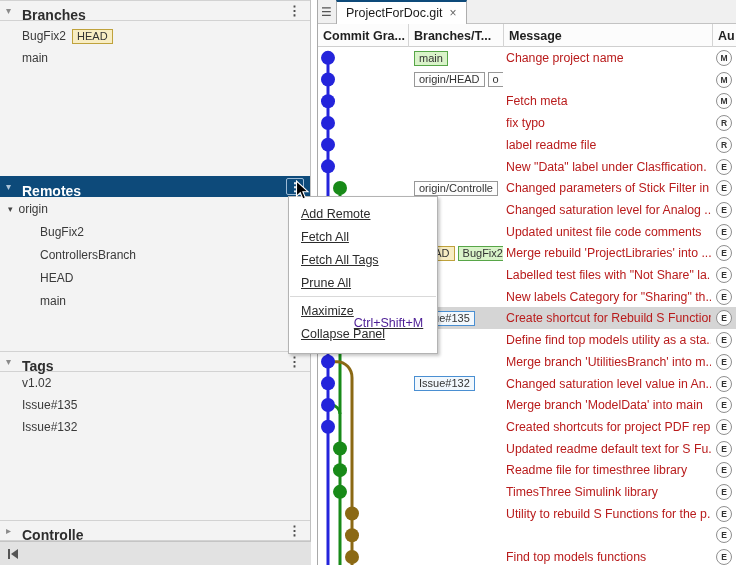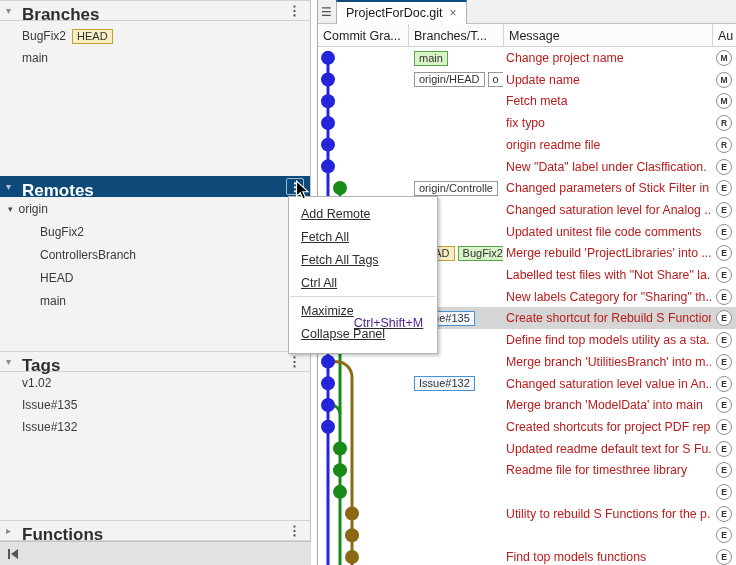--- a/index.html
+++ b/index.html
@@ -7,21 +7,21 @@
     font-family:"Liberation Sans", sans-serif; background:#fff; }
   #stage { position:relative; width:736px; height:565px; background:#fff; }
 
   
   #left-panel { position:absolute; left:0; top:0; width:311px; height:565px;
     background:#f3f3f3; border-right:1px solid #c0c0c0; }
   .acc-header { position:absolute; left:0; width:100%; height:21px;
     display:flex; align-items:center; padding:0 6px; background:#f3f3f3;
     border-top:1px solid #d2d2d2; border-bottom:1px solid #d2d2d2; }
   .acc-header .tri { width:14px; font-size:10px; color:#8a8a8a; flex:0 0 14px; }
-  .acc-header .acc-title { font-size:17px; font-weight:bold; color:#2e2e2e; flex:1; padding-left:2px;margin-top:8px; }
+  .acc-header .acc-title { font-size:14px; font-weight:bold; color:#2e2e2e; flex:1; padding-left:2px;margin-top:8px; }
   .acc-header .kebab { font-size:13px; font-weight:bold; color:#4d4d4d; padding:0 3px; line-height:12px; }
   .acc-header.selected { background:#0d4a7a; border-color:#0d4a7a; }
   .acc-header.selected .acc-title { color:#fff; }
   .acc-header.selected .tri { color:#aec4d8; }
   .kebab-btn { width:18px; height:17px; border:1px solid #9dbbd6; border-radius:2px;
     color:#fff; font-size:12px; font-weight:bold; display:flex; align-items:center;
     justify-content:center; line-height:1; }
   .panel-item { position:absolute; font-size:12px; color:#3a3a3a; display:flex;
     align-items:center; gap:6px; height:18px; }
   .badge { display:inline-block; font-size:11px; line-height:13px; padding:0 4px;
@@ -42,21 +42,21 @@
   #tab-list-icon { position:absolute; left:3px; top:5px; color:#555; font-size:12px; }
   #doc-tab { position:relative; margin-left:18px; height:24px; background:#fff;
     border:1px solid #aeaeae; border-top:2px solid #0d4a7a; border-bottom:none;
     display:flex; align-items:center; gap:7px; padding:0 9px; z-index:2; top:1px; }
   #doc-tab .tab-title { font-size:12.5px; color:#1a1a1a; }
   #doc-tab .tab-close { font-size:12px; color:#666; }
 
   #grid-header { position:absolute; left:0; top:24px; width:100%; height:23px;
     background:#fcfcfc; border-bottom:1px solid #cfcfcf; }
   .col-head { position:absolute; top:0; height:23px; display:flex; align-items:center;
-    font-size:12.5px; font-weight:normal; color:#1f1f1f; padding-left:5px;
+    font-size:12.5px; font-weight:bold; color:#1f1f1f; padding-left:5px;
     border-right:1px solid #d4d4d4; white-space:nowrap; overflow:hidden; }
 
   #rows { position:absolute; left:0; top:47px; width:100%; height:518px; overflow:hidden; }
   .grid-row { position:absolute; left:0; width:100%; height:22px; }
   .grid-row.selected { background:#d5d5d5; }
   .row-badges { position:absolute; left:96px; top:2px; width:89px; height:18px;
     display:flex; gap:3px; overflow:hidden; align-items:center; }
   .row-msg { position:absolute; left:188px; top:0; width:205px; height:22px;
     font-size:12.3px; color:#b91c1c; display:flex; align-items:center; white-space:nowrap; overflow:hidden; }
   .row-author { position:absolute; left:398px; top:3px; width:16px; height:16px;
@@ -119,21 +119,21 @@
       <span class="kebab">⋮</span>
     </div>
     <div id="tags-body">
         <div class="panel-item" style="left: 22px; top: 374px;">v1.02</div>
         <div class="panel-item" style="left: 22px; top: 396px;">Issue#135</div>
         <div class="panel-item" style="left: 22px; top: 418px;">Issue#132</div>
       </div>
 
     <div class="acc-header" style="top:520px">
       <span class="tri">▸</span>
-      <span class="acc-title">Functions</span>
+      <span class="acc-title">Controlle</span>
       <span class="kebab">⋮</span>
     </div>
 
     <div id="left-bottom-bar">
       <svg width="13" height="12" viewBox="0 0 13 12">
         <rect x="1" y="1" width="2" height="10" fill="#555"></rect>
         <polygon points="11,1 11,11 4,6" fill="#555"></polygon>
       </svg>
     </div>
   </div>
@@ -161,36 +161,35 @@
             <span class="badge green">main</span>
           </div>
           <div class="row-msg">Change project name</div>
           <div class="row-author">M</div>
         </div>
         <div class="grid-row" style="top: 21.7px; height: 21.7px;">
           <div class="row-badges">
             <span class="badge grey">origin/HEAD</span>
             <span class="badge grey">o</span>
           </div>
-          <div class="row-msg">Update name</div>
           <div class="row-author">M</div>
         </div>
         <div class="grid-row" style="top: 43.4px; height: 21.7px;">
           <div class="row-badges"></div>
           <div class="row-msg">Fetch meta</div>
           <div class="row-author">M</div>
         </div>
         <div class="grid-row" style="top: 65.1px; height: 21.7px;">
           <div class="row-badges"></div>
           <div class="row-msg">fix typo</div>
           <div class="row-author">R</div>
         </div>
         <div class="grid-row" style="top: 86.8px; height: 21.7px;">
           <div class="row-badges"></div>
-          <div class="row-msg">origin readme file</div>
+          <div class="row-msg">label readme file</div>
           <div class="row-author">R</div>
         </div>
         <div class="grid-row" style="top: 108.5px; height: 21.7px;">
           <div class="row-badges"></div>
           <div class="row-msg">New "Data" label under Clasffication. ...</div>
           <div class="row-author">E</div>
         </div>
         <div class="grid-row" style="top: 130.2px; height: 21.7px;">
           <div class="row-badges">
             <span class="badge grey">origin/Controlle</span>
@@ -265,20 +264,21 @@
           <div class="row-msg">Updated readme default text for S Fu...</div>
           <div class="row-author">E</div>
         </div>
         <div class="grid-row" style="top: 412.3px; height: 21.7px;">
           <div class="row-badges"></div>
           <div class="row-msg">Readme file for timesthree library</div>
           <div class="row-author">E</div>
         </div>
         <div class="grid-row" style="top: 434px; height: 21.7px;">
           <div class="row-badges"></div>
+          <div class="row-msg">TimesThree Simulink library</div>
           <div class="row-author">E</div>
         </div>
         <div class="grid-row" style="top: 455.7px; height: 21.7px;">
           <div class="row-badges"></div>
           <div class="row-msg">Utility to rebuild S Functions for the p...</div>
           <div class="row-author">E</div>
         </div>
         <div class="grid-row" style="top: 477.4px; height: 21.7px;">
           <div class="row-badges"></div>
           <div class="row-author">E</div>
@@ -318,21 +318,21 @@
       <div class="menu-item">
         <span>Add Remote</span>
       </div>
       <div class="menu-item">
         <span>Fetch All</span>
       </div>
       <div class="menu-item">
         <span>Fetch All Tags</span>
       </div>
       <div class="menu-item">
-        <span>Ctrl All</span>
+        <span>Prune All</span>
       </div>
       <div class="menu-sep"></div>
       <div class="menu-item">
         <span>Maximize</span>
         <span class="menu-shortcut">Ctrl+Shift+M</span>
       </div>
       <div class="menu-item">
         <span>Collapse Panel</span>
       </div>
     </div>

